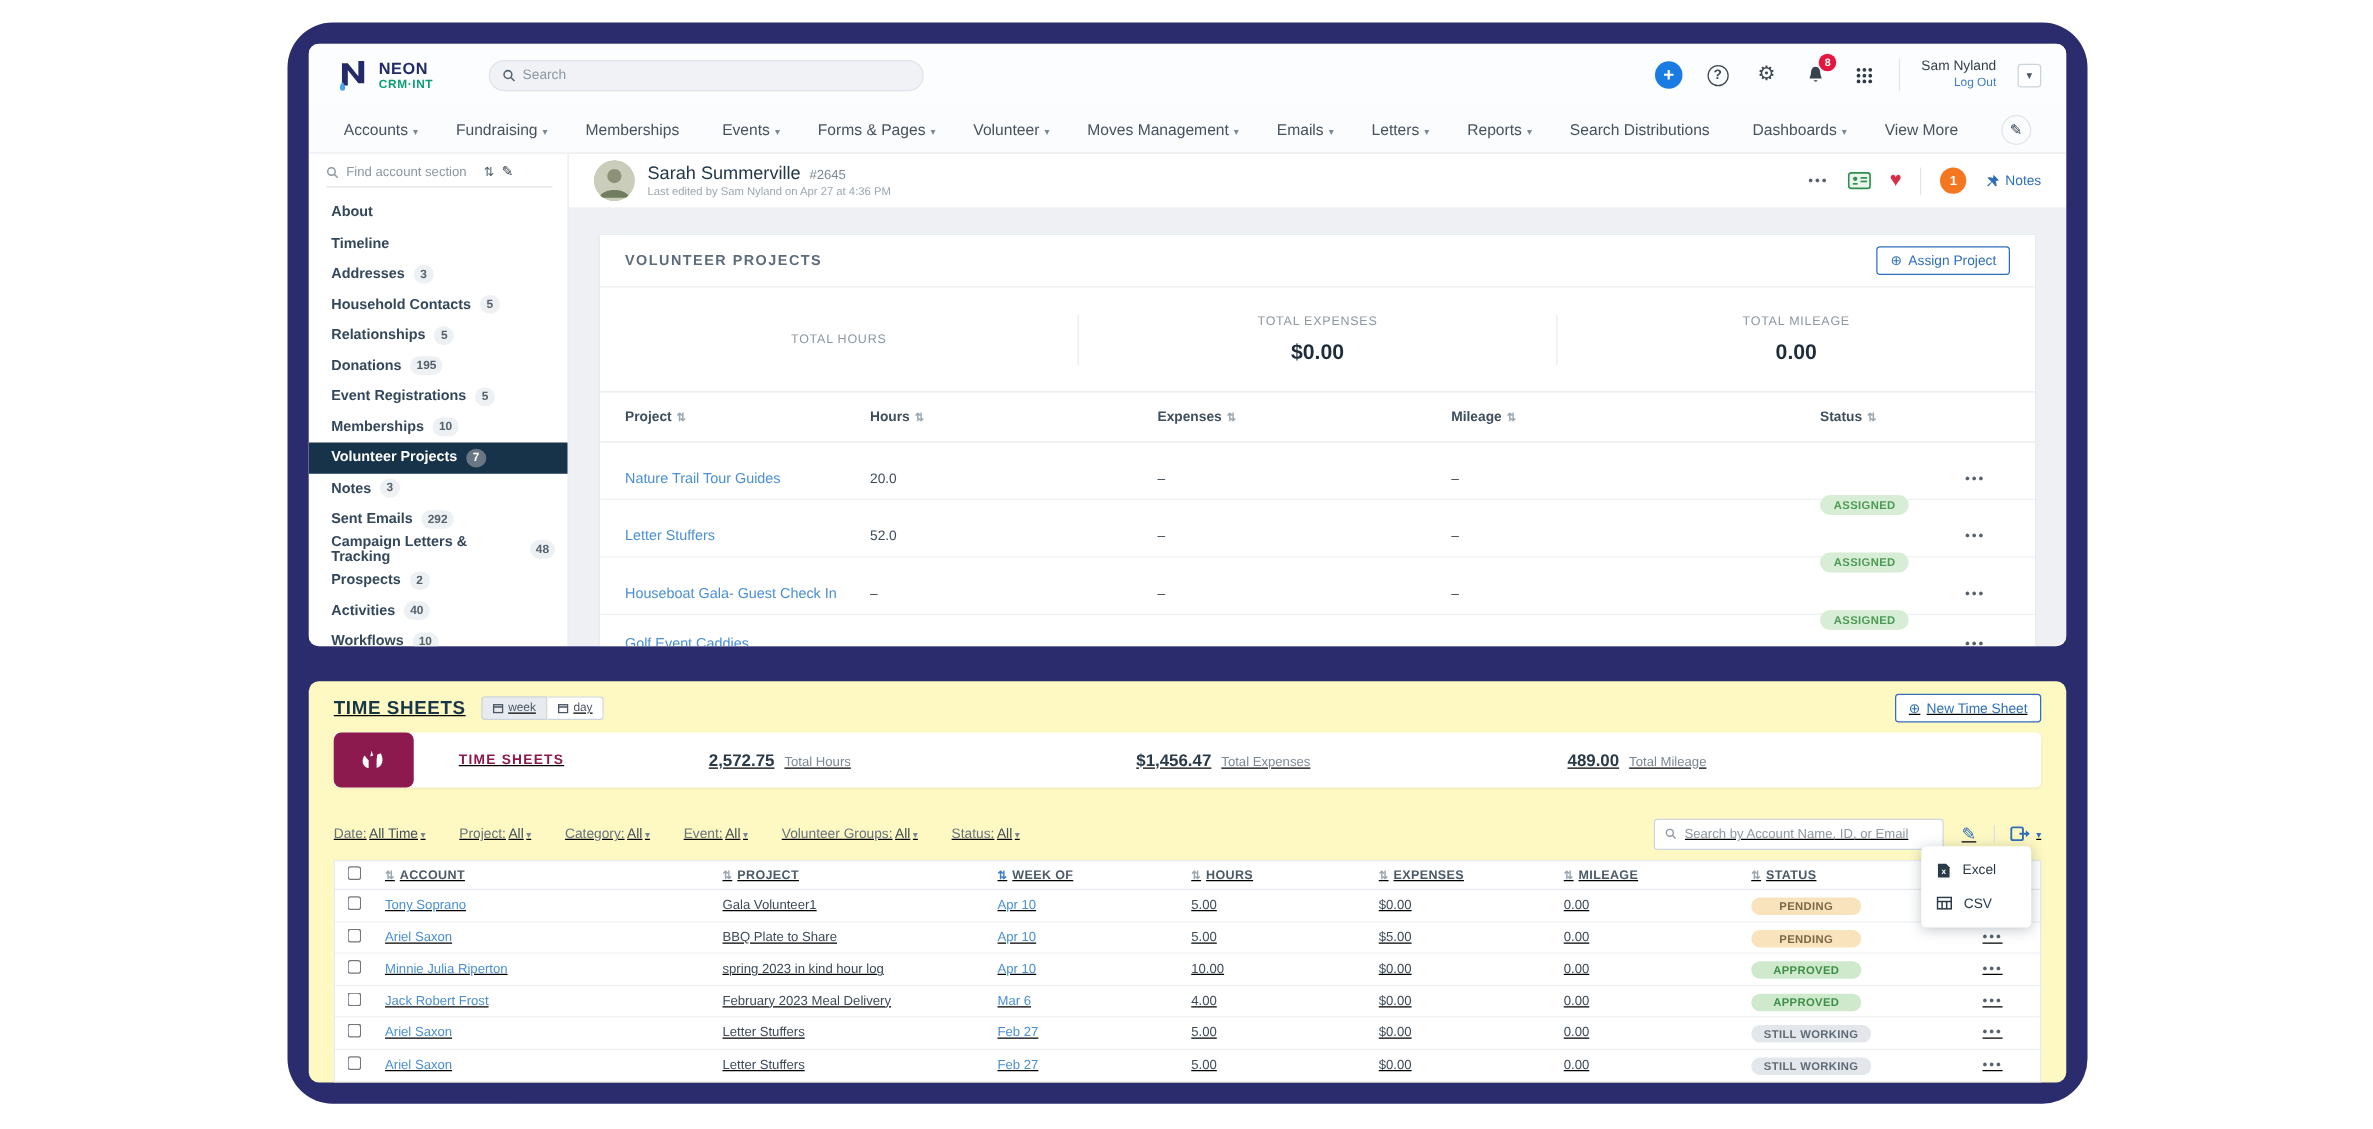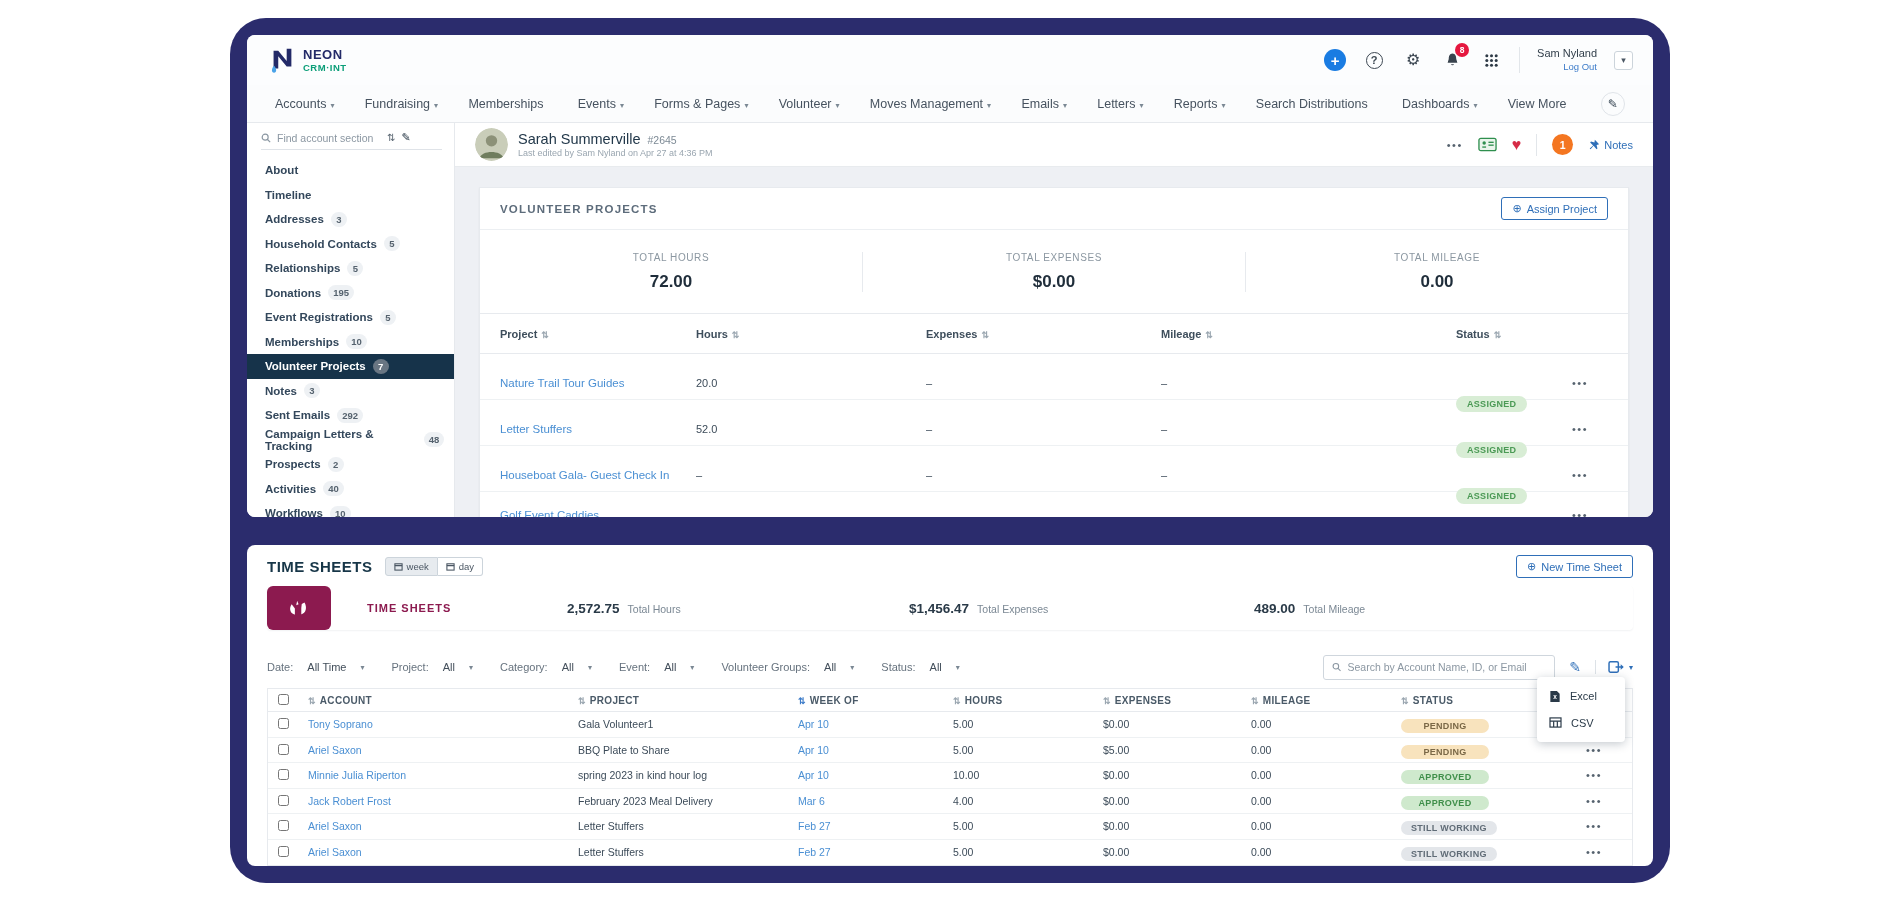--- a/index.html
+++ b/index.html
@@ -1,20 +1,20 @@
 <!DOCTYPE html>
 <html><head>
 <meta charset="utf-8">
 <style>
   * { margin:0; padding:0; box-sizing:border-box; }
   body { width:1898px; height:903px; background:#ffffff; font-family:"Liberation Sans", sans-serif; overflow:hidden; }
   .canvas { position:relative; width:1898px; height:903px; background:#fff; }
   .frame { position:absolute; left:230px; top:18px; width:1440px; height:865px; background:#2b2c6d; border-radius:36px; padding:17px; display:flex; flex-direction:column; row-gap:28px; }
   .panel-top { height:482px; background:#fbfcfd; border-radius:8px; overflow:hidden; display:flex; flex-direction:column; }
-  .panel-bottom { flex:1; background:#ffffff; border-radius:8px; overflow:hidden; position:relative; }
+  .panel-bottom { flex:1; background:#fef9c3; border-radius:8px; overflow:hidden; position:relative;text-decoration:underline; }
 
   
   .topbar { height:50px; display:flex; align-items:center; padding:0 20px; background:#fcfdfe; flex-shrink:0; }
   .logo { display:flex; align-items:center; gap:6px; margin-right:44px; }
   .logo-text { line-height:1; }
   .logo-brand { font-size:13px; font-weight:bold; color:#232a68; letter-spacing:.5px; }
   .logo-sub { font-size:9.5px; font-weight:bold; color:#0b9e78; letter-spacing:.5px; margin-top:2px; }
   .search-pill { width:348px; height:25px; background:#f0f2f6; border:1px solid #e0e4e9; border-radius:13px; display:flex; align-items:center; padding:0 10px; gap:6px; }
   .search-pill input { border:none; outline:none; background:transparent; font-size:11px; color:#43505c; width:100%; font-family:"Liberation Sans", sans-serif; }
   .search-pill input::placeholder, .ts-search input::placeholder, .side-search input::placeholder { color:#8b97a2; }
@@ -101,21 +101,21 @@
   .ts-header .btn-outline { margin-left:auto; }
   .ts-statsbar { margin:2px 20px 0 20px; height:44px; background:#fff; border-radius:4px; box-shadow:0 1px 2px rgba(20,40,60,.06); display:flex; align-items:center; }
   .ts-tile { width:64px; height:44px; background:#8c1a4f; border-radius:6px; display:flex; align-items:center; justify-content:center; flex-shrink:0; }
   .ts-label { font-size:11px; font-weight:bold; color:#8c1a4f; letter-spacing:1px; margin-left:36px; width:200px; }
   .ts-stat { display:flex; align-items:baseline; gap:8px; }
   .ts-stat-value { font-size:13.5px; font-weight:bold; color:#2a3a48; }
   .ts-stat-label { font-size:10.5px; color:#7b8894; }
   .ts-stat.s1 { width:342px; } .ts-stat.s2 { width:345px; } .ts-stat.s3 { flex:1; }
 
   .ts-filterrow { display:flex; align-items:center; padding:0 20px; margin-top:24px; height:26px; }
-  .filter { display:flex; align-items:center; gap:14px; margin-right:27px; cursor:pointer; }
+  .filter { display:flex; align-items:center; gap:2px; margin-right:27px; cursor:pointer; }
   .filter-label { font-size:11px; color:#66727e; }
   .filter-value { font-size:11px; color:#424e5a; }
   .filter-caret { font-size:8px; color:#7b8894; }
   .ts-search { margin-left:auto; width:232px; height:25px; border:1px solid #cfd6dd; border-radius:3px; background:#fff; display:flex; align-items:center; gap:6px; padding:0 8px; }
   .ts-search input { border:none; outline:none; font-size:10.5px; color:#43505c; width:100%; font-family:"Liberation Sans", sans-serif; }
   .ts-pencil { color:#2f6fb8; font-size:14px; margin-left:14px; cursor:pointer; }
   .ts-export { display:flex; align-items:center; gap:4px; margin-left:14px; padding-left:12px; border-left:1px solid #dde2e7; cursor:pointer; }
   .ts-export .filter-caret { color:#2f6fb8; }
 
   .ts-table { margin:8px 20px 0 20px; background:#fff; border:1px solid #e7eaee; }
@@ -144,20 +144,27 @@
     <div class="topbar">
       <div class="logo">
         <svg width="30" height="30" viewBox="0 0 32 32">
           <path d="M7 25 L7 6 L12 6 L21 17 L21 4 L26 4 L26 23 L21 23 L12 12 L12 25 Z" fill="#232a68"></path>
           <path d="M7.5 22 C10.5 25 10.5 29.5 7.5 29.5 C4.5 29.5 4.5 25 7.5 22 Z" fill="#4aa3e8"></path>
         </svg>
         <div class="logo-text">
           <div class="logo-brand">NEON</div>
           <div class="logo-sub">CRM·INT</div>
         </div>
+      </div>
+      <div class="search-pill">
+        <svg width="11" height="11" viewBox="0 0 12 12">
+              <circle cx="5" cy="5" r="3.6" fill="none" stroke="#55626e" stroke-width="1.4"></circle>
+              <line x1="7.8" y1="7.8" x2="11" y2="11" stroke="#55626e" stroke-width="1.4"></line>
+            </svg>
+        <input type="text" placeholder="Search" style="">
       </div>
       <div class="topbar-right">
         <div class="icon-btn">
               <div class="plus-circle">+</div>
             </div>
         <div class="icon-btn">
               <div class="help-circle">?</div>
             </div>
         <div class="icon-btn">
               <span class="gear">⚙</span>
@@ -323,21 +330,20 @@
           <div class="vp-header">
             <span class="vp-title">VOLUNTEER PROJECTS</span>
             <button class="btn-outline">
                   <span class="oplus">⊕</span>
                   <span>Assign Project</span>
                 </button>
           </div>
           <div class="vp-stats">
             <div class="vp-stat">
               <div class="vp-stat-label">TOTAL HOURS</div>
-              <div class="vp-stat-value">72.00</div>
             </div>
             <div class="vp-stat">
               <div class="vp-stat-label">TOTAL EXPENSES</div>
               <div class="vp-stat-value">$0.00</div>
             </div>
             <div class="vp-stat">
               <div class="vp-stat-label">TOTAL MILEAGE</div>
               <div class="vp-stat-value">0.00</div>
             </div>
           </div>

